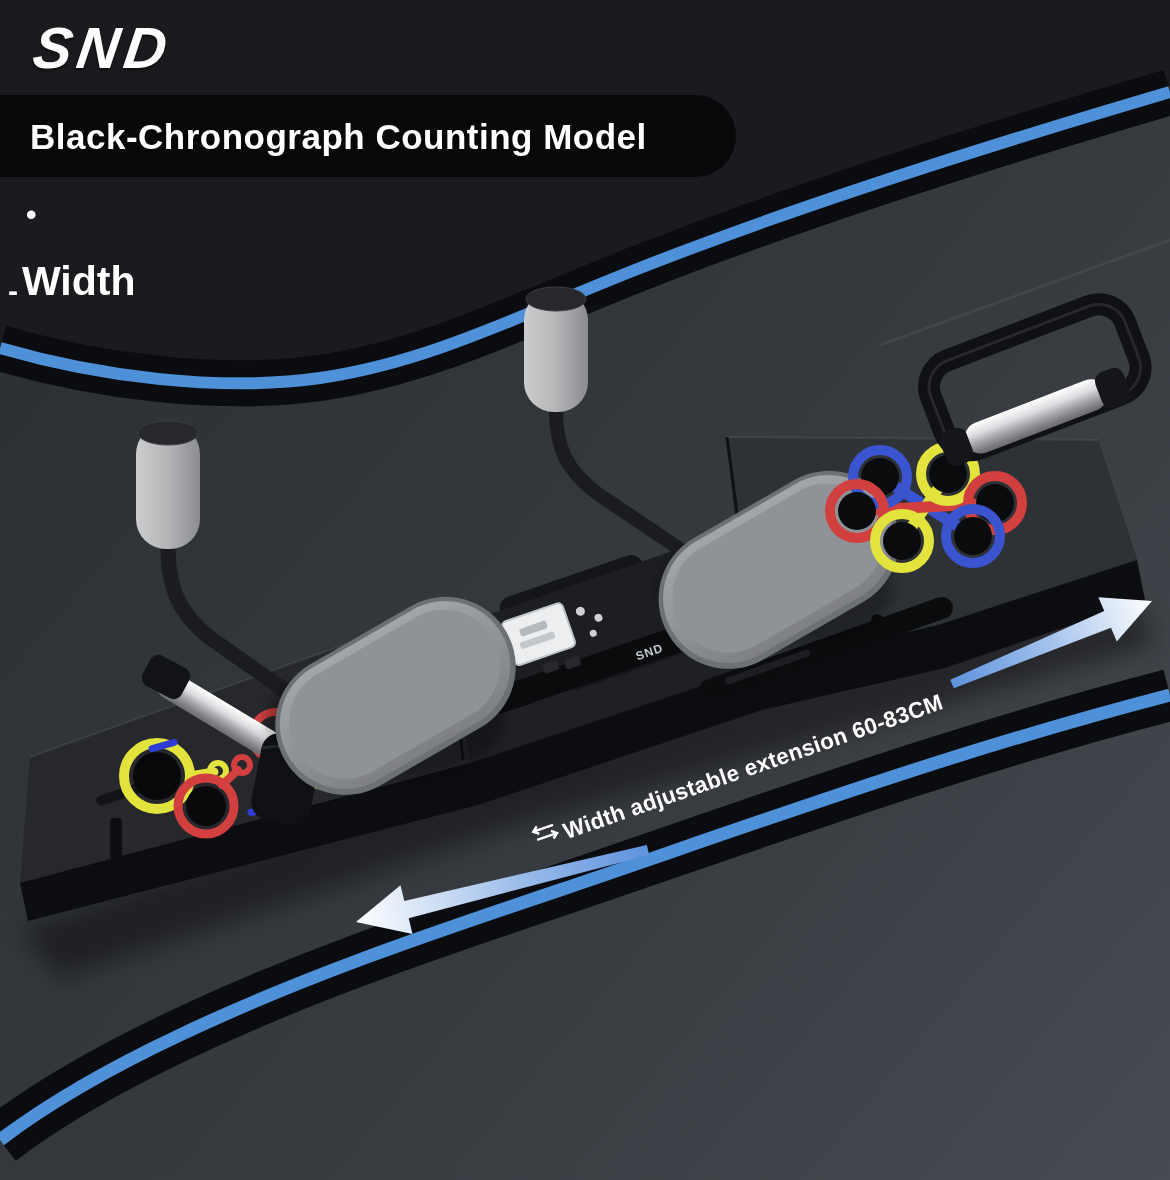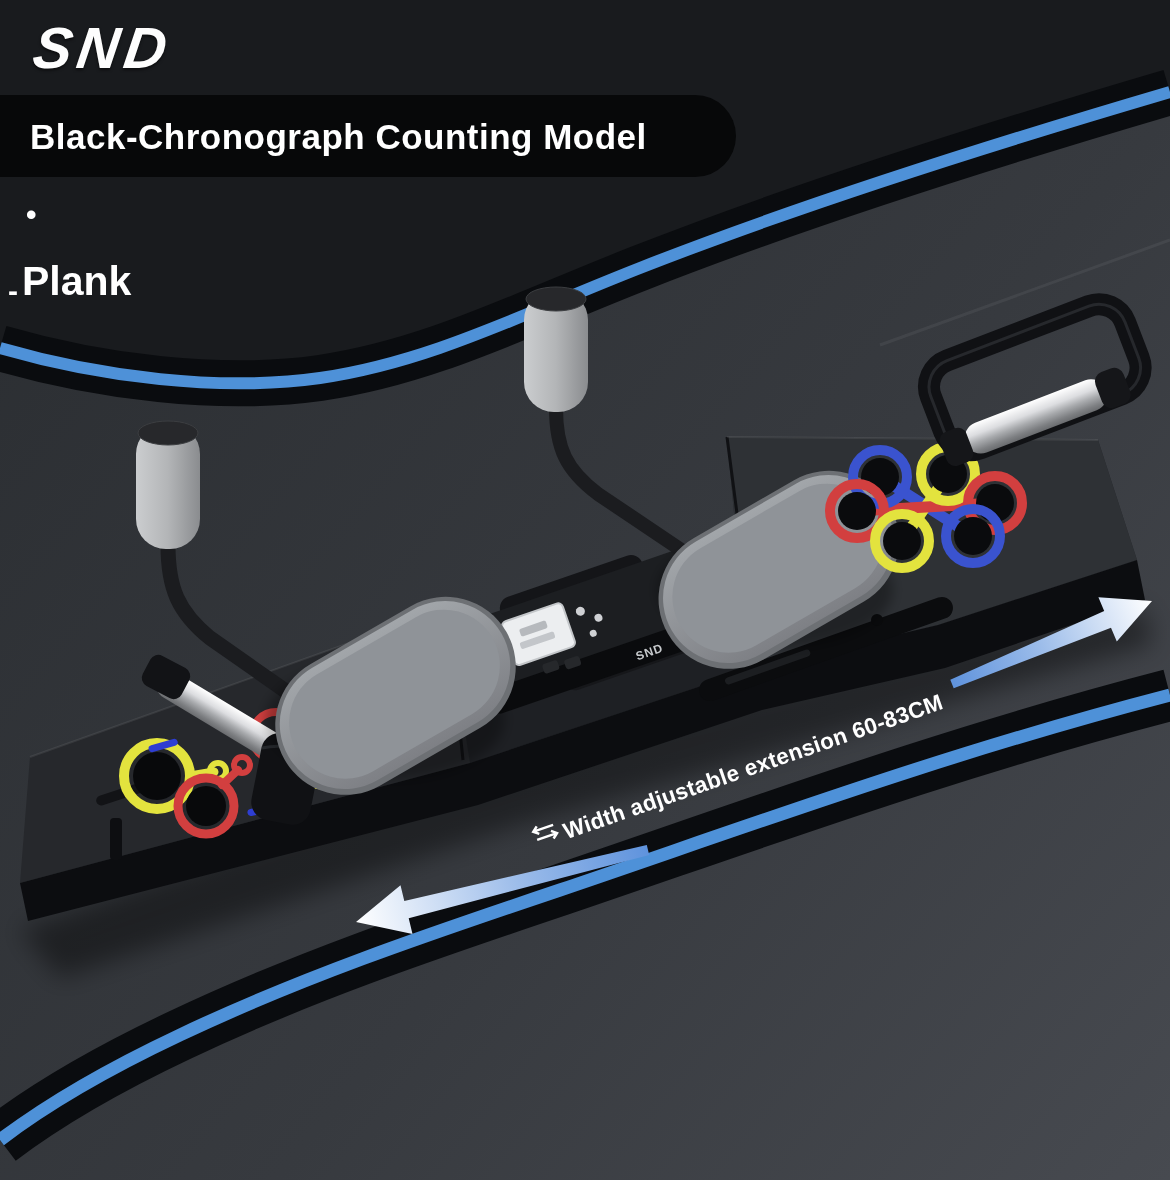--- a/index.html
+++ b/index.html
@@ -221,16 +221,16 @@
 <div class="banner">
   <div class="banner-text">Black-Chronograph Counting Model</div>
 </div>
 
 <div class="overlay feat feat1">
   <span class="bullet">•</span>
 </div>
 
 <div class="overlay feat feat2">
   <span class="bullet">-</span>
-  <span class="label">Plank</span>
+  <span class="label">Width</span>
 </div>
 
 </div>
 
 </body></html>

